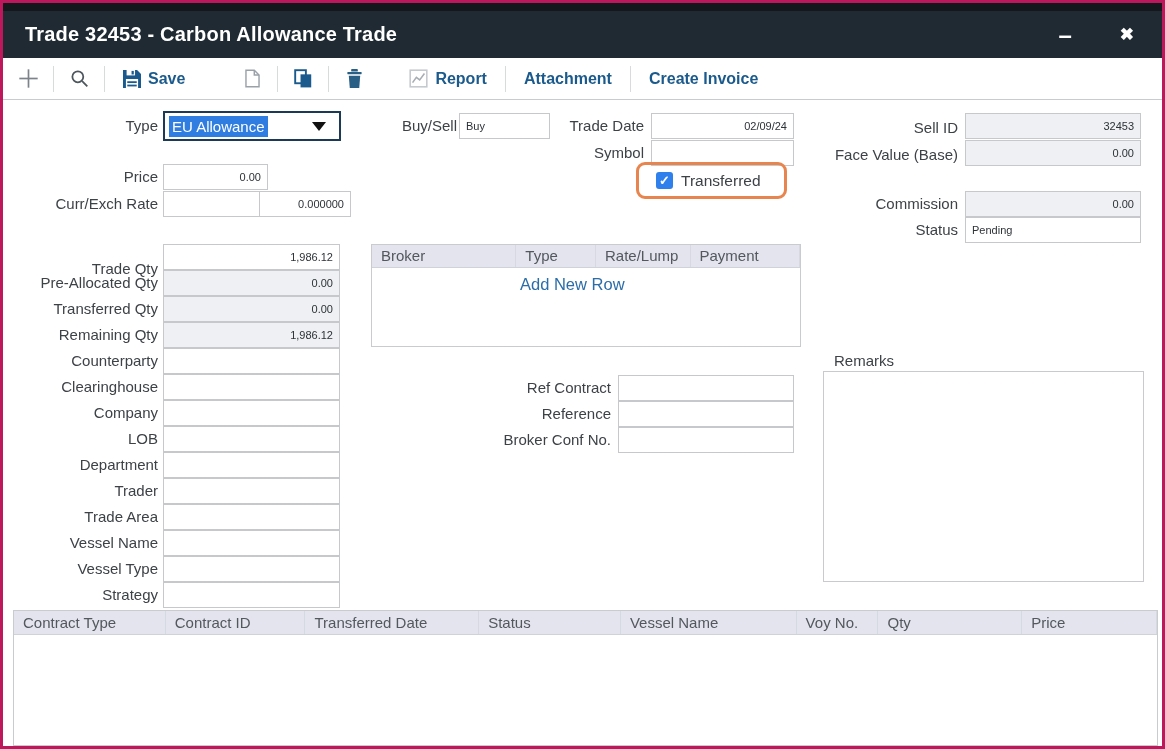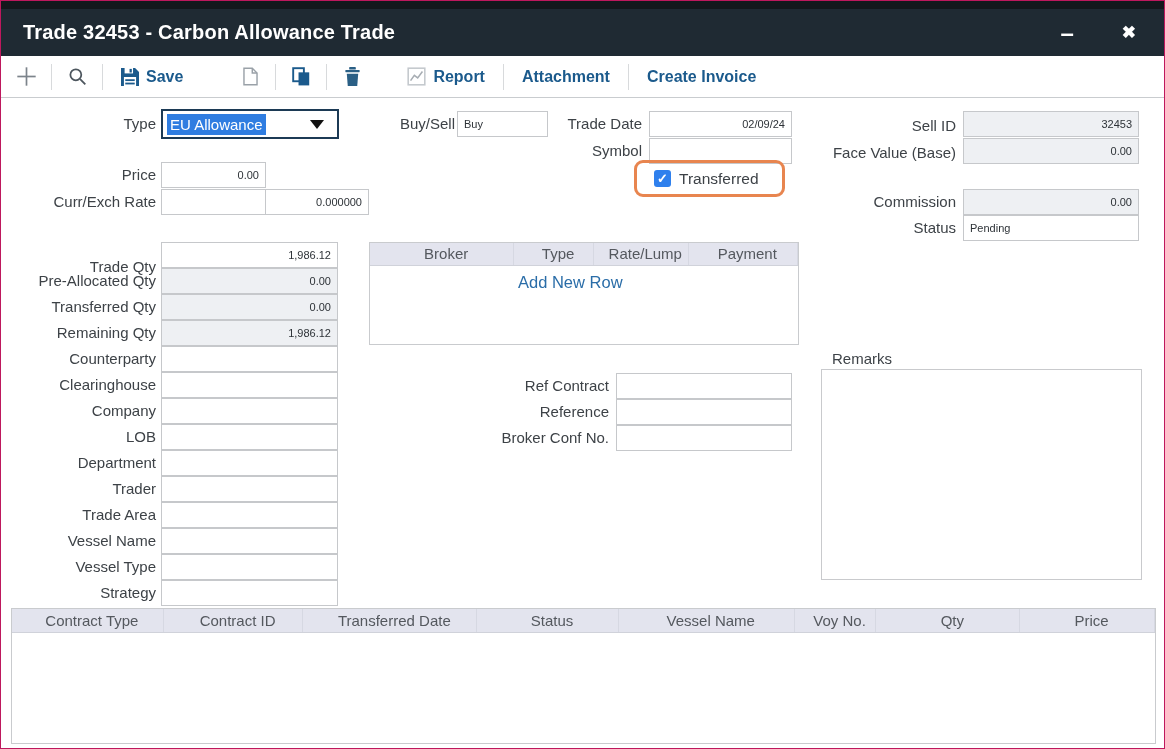--- a/index.html
+++ b/index.html
@@ -1,17 +1,17 @@
 <!DOCTYPE html>
 <html><head>
 <meta charset="utf-8">
 <style>
   * { box-sizing: border-box; }
   html,body { margin:0; padding:0; background:#e9eaeb; font-family:"Liberation Sans",sans-serif; }
-  .window { position:relative; width:1165px; height:749px; background:#f97316; border:1px solid #be185d; overflow:hidden; }
+  .window { position:relative; width:1165px; height:749px; background:#f97316; border:3px solid #be185d; overflow:hidden; }
 
   .frame-top { height:8px; background:#14181c; }
   .titlebar { height:47px; background:#1f2a33; color:#fff; display:flex; align-items:center; padding:0 22px; }
   .title { font-size:20px; font-weight:bold; letter-spacing:.2px; }
   .win-controls { margin-left:auto; display:flex; align-items:center; gap:48px; padding-right:6px; }
   .win-btn { color:#fff; font-weight:bold; cursor:pointer; line-height:1; }
   .min-btn { font-size:24px; }
   .close-btn { font-size:17px; }
 
   .toolbar { height:42px; display:flex; align-items:center; border-bottom:1px solid #c9cccf; padding:0 10px; background:#fff; }
@@ -30,21 +30,21 @@
   .dropdown { position:absolute; display:flex; align-items:center; border:2px solid #1c3a55; background:#fff; padding-left:4px; cursor:pointer; }
   .dd-value { background:#2f7de1; color:#fff; font-size:15px; padding:2px 3px; white-space:nowrap; }
   .dd-arrow { margin-left:auto; margin-right:13px; width:0; height:0; border-left:7px solid transparent; border-right:7px solid transparent; border-top:9px solid #111; }
 
   .transfer-highlight { position:absolute; display:flex; align-items:center; border:3px solid #e8854f; border-radius:9px; padding-left:17px; }
   .checkbox { width:17px; height:17px; background:#2f80ed; border-radius:3px; display:flex; align-items:center; justify-content:center; cursor:pointer; }
   .checkbox span { color:#fff; font-size:13px; font-weight:bold; line-height:1; }
   .cb-label { margin-left:8px; font-size:15.5px; color:#3d4247; }
 
   .panel-table { position:absolute; border:1px solid #c9cbce; background:#fff; }
-  .pt-header { display:flex; background:#e3e4ee; border-bottom:1px solid #d0d2da;text-align:center; }
+  .pt-header { display:flex; background:#e3e4ee; border-bottom:1px solid #d0d2da; }
   .pt-cell { font-size:15px; color:#54585e; padding:0 0 0 9px; white-space:nowrap; overflow:hidden; border-right:1px solid #d6d8e2; }
   .add-row-link { display:inline-block; margin:7px 0 0 148px; font-size:16.5px; color:#2a6da8; cursor:pointer; }
 
   .remarks-label { position:absolute; font-size:15px; color:#3d4247; }
   .remarks-box { position:absolute; border:1px solid #c9cacd; background:#fff; resize:none; outline:none; font-family:"Liberation Sans",sans-serif; font-size:14px; }
 </style>
 </head>
 <body>
 
 <div class="window">
@@ -152,21 +152,21 @@
 
     <div class="transfer-highlight" style="left:633px;top:62px;width:151px;height:37px">
       <span class="checkbox">
         <span>✓</span>
       </span>
       <span class="cb-label">Transferred</span>
     </div>
 
     <div class="lbl" style="left:20px;top:91px;width:135px">Curr/Exch Rate</div>
     <input class="fld" style="left: 160px; top: 91px; width: 105px;">
-    <input class="fld num" style="left: 264px; top: 91px; width: 104px; text-align: right;" value="0.000000">
+    <input class="fld num" style="left: 256px; top: 91px; width: 92px; text-align: right;" value="0.000000">
 
     <div class="lbl" style="left:820px;top:91px;width:135px">Commission</div>
     <input class="fld ro num" readonly="" style="left: 962px; top: 91px; width: 176px;" value="0.00">
 
     <div class="lbl" style="left:820px;top:117px;width:135px">Status</div>
     <input class="fld" style="left: 962px; top: 117px; width: 176px;" value="Pending">
 
     <div id="left-fields">
         <div class="lbl" style="left: 0px; top: 144px; width: 155px; margin-top: 12px;">Trade Qty</div>
         <input class="fld num" value="1,986.12" style="left: 160px; top: 144px; width: 177px;">

